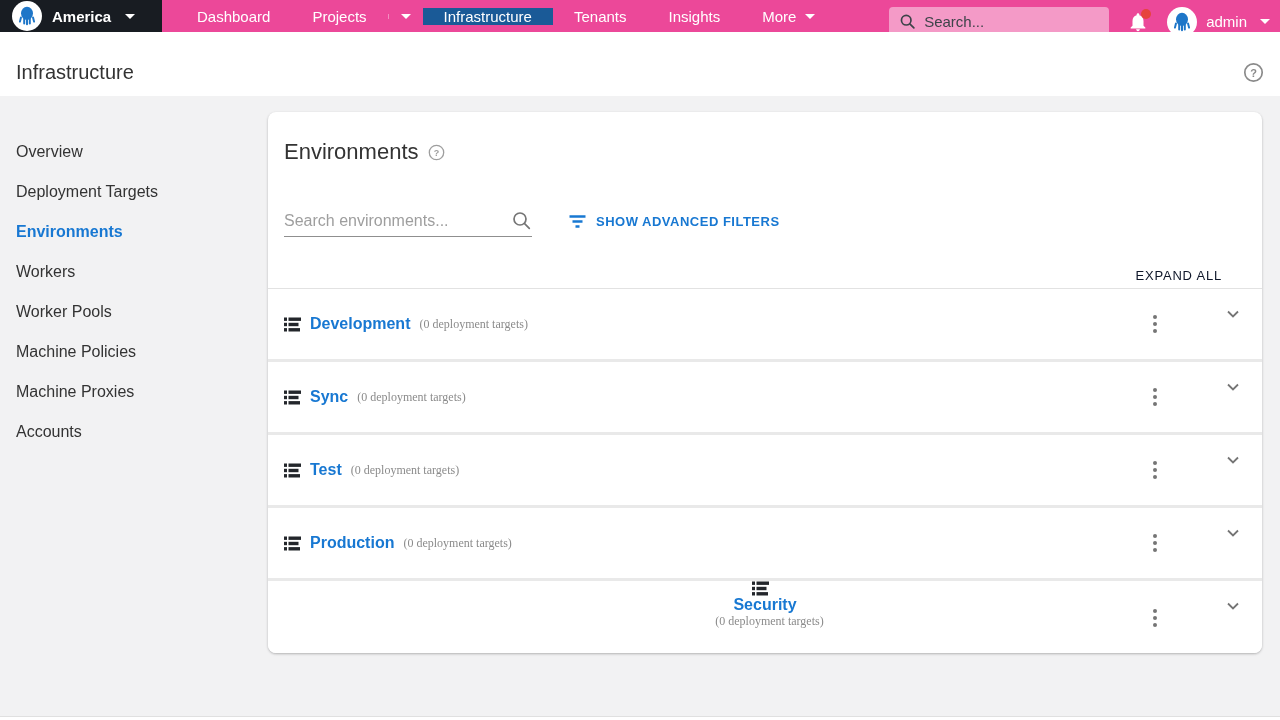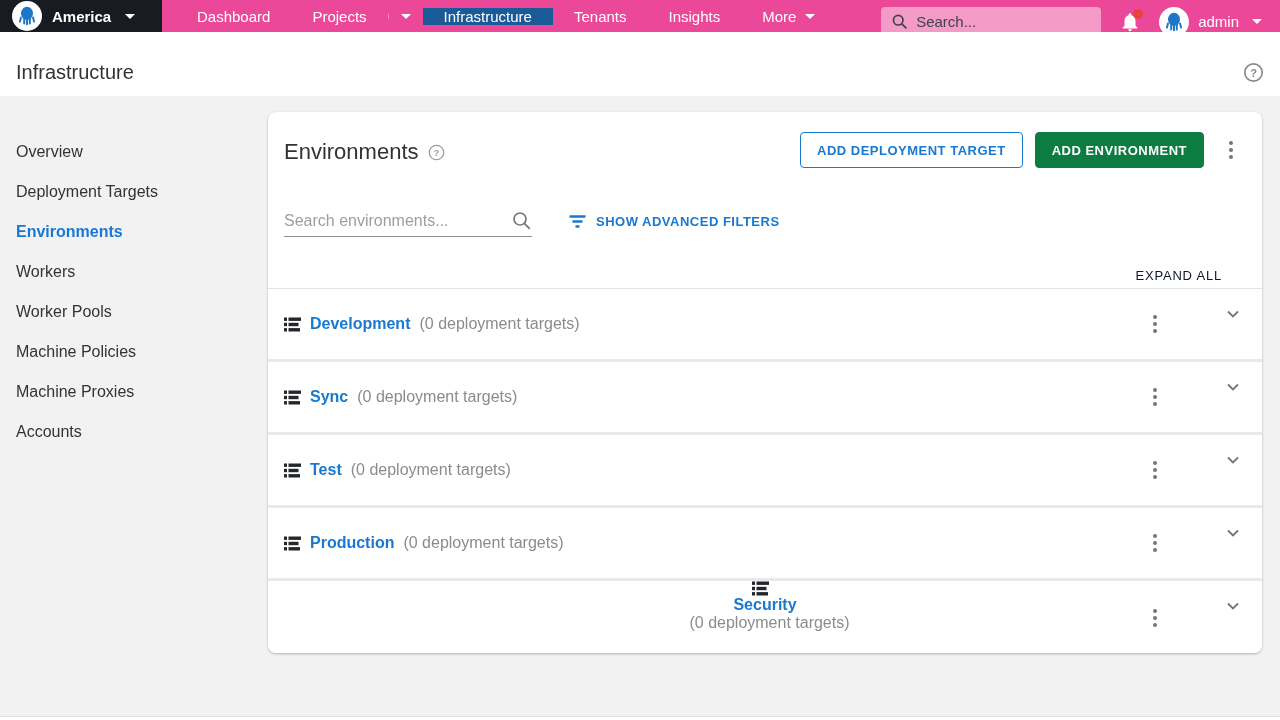--- a/index.html
+++ b/index.html
@@ -16,21 +16,21 @@
   .caret { width:0; height:0; border-left:5px solid transparent; border-right:5px solid transparent;
     border-top:5px solid #fff; display:inline-block; margin-left:14px; }
   .tabs { display:flex; align-items:center; margin-left:14px; }
   .tab { display:flex; align-items:center; padding:0 21px; color:#fff; font-size:15px;
     text-decoration:none; cursor:pointer; white-space:nowrap; }
   .tab.active { background:#1A5A97; }
   .tab-caret { display:flex; align-items:center; padding:0 12px; cursor:pointer;
     border-left:1px solid rgba(255,255,255,.38); margin:10px 0; }
   .tab-caret .caret { margin-left:0; border-top-color:#fff; }
   .tab .caret { margin-left:9px; }
-  .nav-right { margin-left:auto; display:flex; align-items:center; gap:18px; padding-right:18px;margin-top:11px; }
+  .nav-right { margin-left:auto; display:flex; align-items:center; gap:18px; padding-right:10px;margin-top:11px; }
   .nav-search { width:220px; height:30px; background:rgba(255,255,255,.45); border-radius:4px;
     display:flex; align-items:center; padding:0 10px; gap:8px; }
   .nav-search input { border:none; outline:none; background:transparent; font-size:15px;
     color:#2d3238; width:100%; font-family:"Liberation Sans", sans-serif; }
   .nav-search input::placeholder { color:#3d4349; opacity:1; }
   .bell-wrap { position:relative; width:22px; height:22px; cursor:pointer; }
   .bell-dot { position:absolute; top:-2px; right:-2px; width:10px; height:10px; border-radius:50%; }
   .avatar { width:30px; height:30px; cursor:pointer; }
   .username { color:#fff; font-size:15px; }
 
@@ -74,21 +74,21 @@
 
   .expand-all { position:absolute; top:156px; right:40px; font-size:13px; color:#0f172a;
     letter-spacing:.8px; cursor:pointer; }
 
   .env-list { position:absolute; top:176px; left:0; right:0; border-top:1px solid #e2e2e2; }
   .env-row { height:73px; border-bottom:3px solid #e9e9e9; position:relative;
     display:flex; align-items:center; padding:0 16px 0 16px; background:#fff; cursor:pointer; }
   .env-row:last-child { border-bottom:none;flex-direction:column; }
   .env-icon { margin-right:9px; display:flex; flex:0 0 auto; }
   .env-name { font-size:16px; font-weight:700; color:#1878D2; }
-  .env-count { font-size:16px; color:#8b8b8b; margin-left:9px; }
+  .env-count { font-size:12px; color:#8b8b8b; margin-left:9px;font-family:Liberation Serif, serif; }
   .row-overflow { position:absolute; right:100px; top:50%; transform:translateY(-50%);
     width:14px; display:flex; flex-direction:column; align-items:center; gap:3px;
     cursor:pointer; padding:4px 0; }
   .row-overflow i { width:4px; height:4px; border-radius:50%; background:#757575; }
   .row-chevron { position:absolute; right:20px; top:16px; cursor:pointer; display:flex; }
 </style>
 </head>
 <body>
 
 <div class="topnav">
@@ -185,29 +185,20 @@
     <div class="card-title-row">
       <span class="card-title">Environments</span>
       <span style="display:flex; cursor:pointer;">
         <svg width="17" height="17" viewBox="0 0 17 17">
           <circle cx="8.5" cy="8.5" r="7.2" fill="none" stroke="#9e9e9e" stroke-width="1.3"></circle>
           <text x="8.5" y="9" text-anchor="middle" dominant-baseline="central" font-size="9" font-weight="bold" fill="#9e9e9e" font-family="Liberation Sans, sans-serif">?</text>
         </svg>
       </span>
     </div>
 
-    <div class="card-actions">
-      <button class="btn btn-outline">ADD DEPLOYMENT TARGET</button>
-      <button class="btn btn-green">ADD ENVIRONMENT</button>
-      <span class="overflow-btn">
-        <i></i>
-          <i></i>
-          <i></i>
-      </span>
-    </div>
 
     <div class="search-row">
       <div class="env-search">
         <input type="text" placeholder="Search environments..." style="">
         <span style="display:flex;">
           <svg width="21" height="21" viewBox="0 0 21 21">
             <circle cx="9" cy="9" r="6" fill="none" stroke="#757575" stroke-width="1.7"></circle>
             <line x1="13.6" y1="13.6" x2="18.3" y2="18.3" stroke="#757575" stroke-width="1.7" stroke-linecap="round"></line>
           </svg>
         </span>

